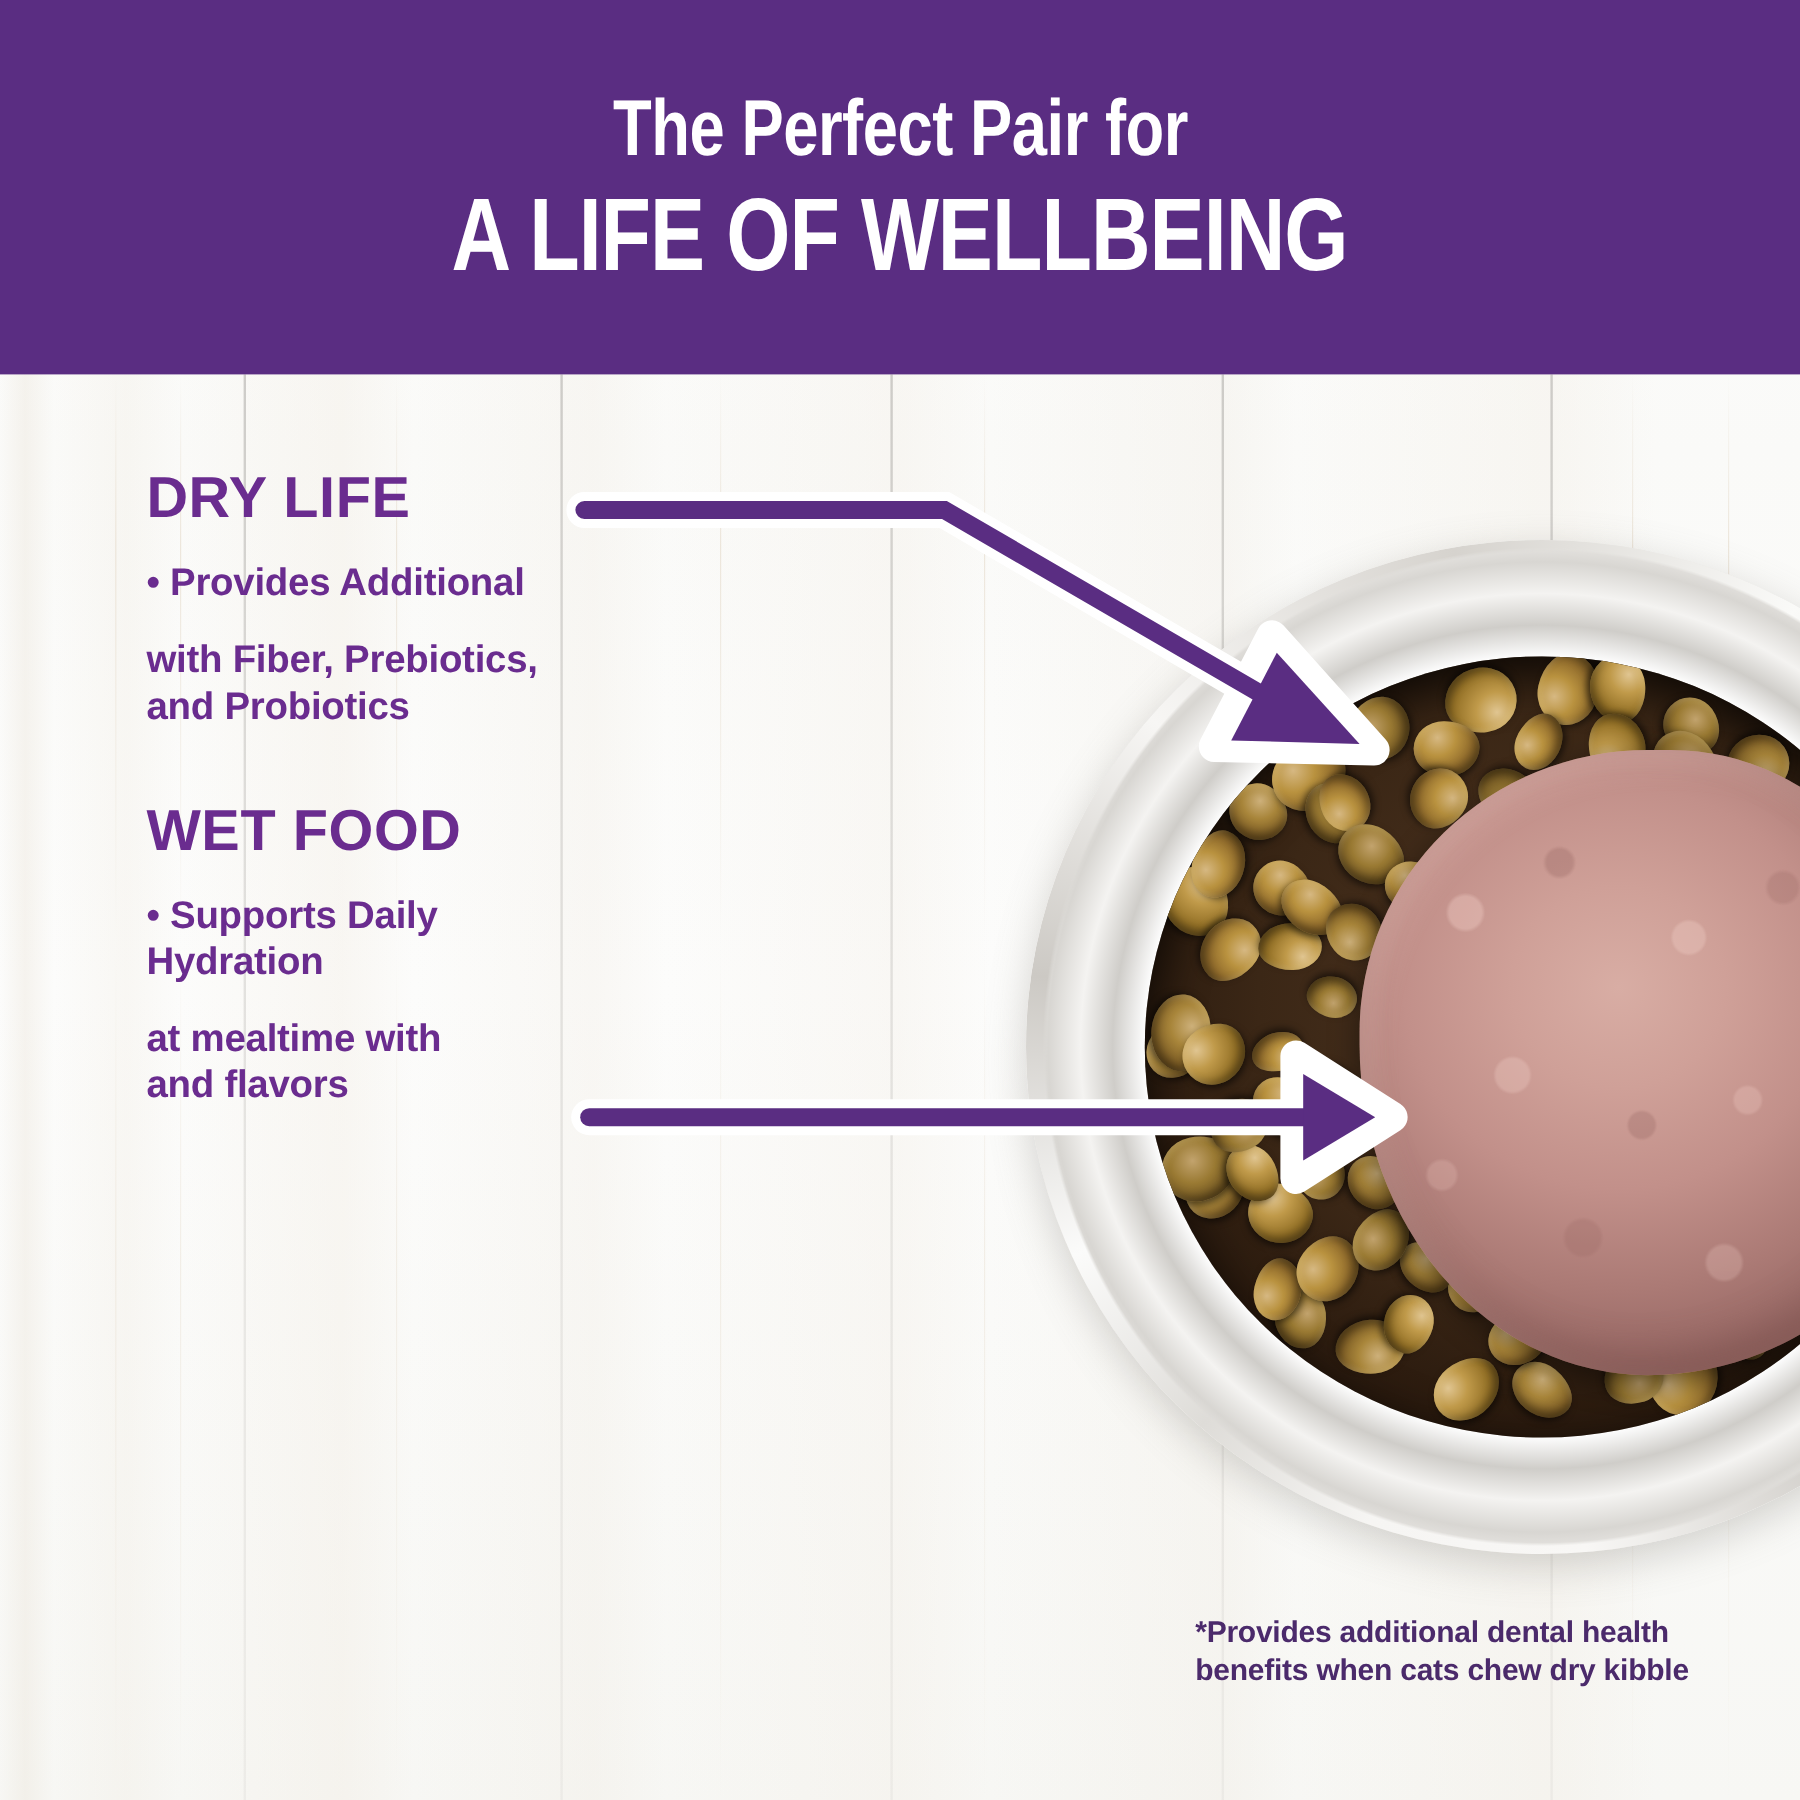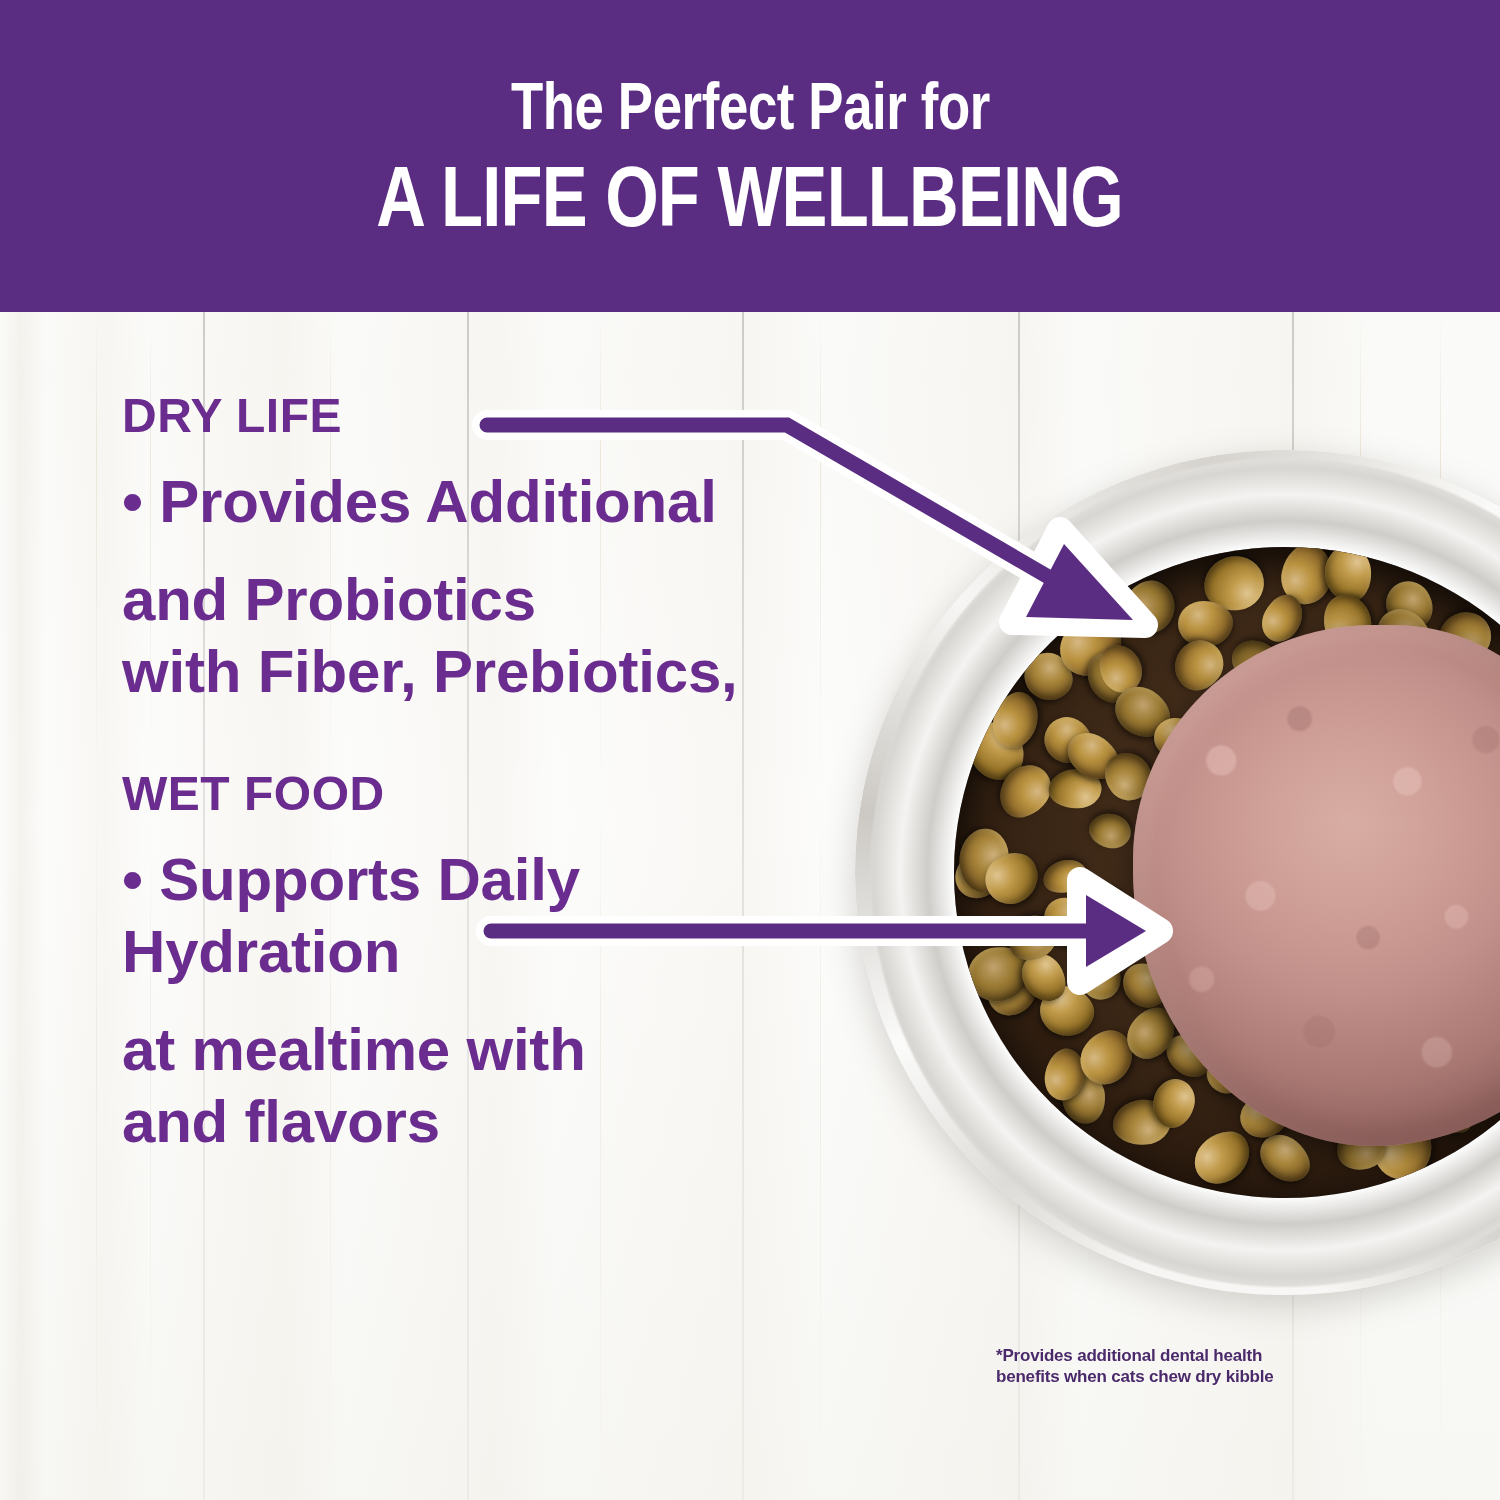--- a/index.html
+++ b/index.html
@@ -212,21 +212,21 @@
   }
   .section-head {
     font-size: 48px;
     font-weight: bold;
     letter-spacing: 0.5px;
     line-height: 1.0;
     color: #6a2c8f;
     white-space: nowrap;
   }
   .bullet-block {
-    font-size: 60px;
+    font-size: 32px;
     font-weight: bold;
     line-height: 1.20;
     color: #6a2c8f;
     margin-top: 26px;
     letter-spacing: -0.2px;
   }
 
   
   .arrow-svg {
     position: absolute;
@@ -235,21 +235,21 @@
     pointer-events: none;
   }
 
   
   .footnote {
     position: absolute;
     left: 996px;
     top: 1345px;
     width: 420px;
     color: #4b2a6b;
-    font-size: 17px;
+    font-size: 25px;
     font-weight: bold;
     line-height: 1.26;
     letter-spacing: -0.2px;
   }
 </style>
 </head>
 <body>
 
 <div id="stage">
 
@@ -371,22 +371,22 @@
 
   <div class="content">
 
     <div class="section-head">DRY LIFE</div>
 
     <div class="bullet-block">
       <div>• Provides Additional</div>
     </div>
 
     <div class="bullet-block">
+      <div>with Fiber, Prebiotics,</div>
       <div>and Probiotics</div>
-      <div>with Fiber, Prebiotics,</div>
     </div>
 
     <div class="section-head" style="margin-top:62px">WET FOOD</div>
 
     <div class="bullet-block">
       <div>• Supports Daily</div>
       <div>Hydration</div>
     </div>
 
     <div class="bullet-block">

